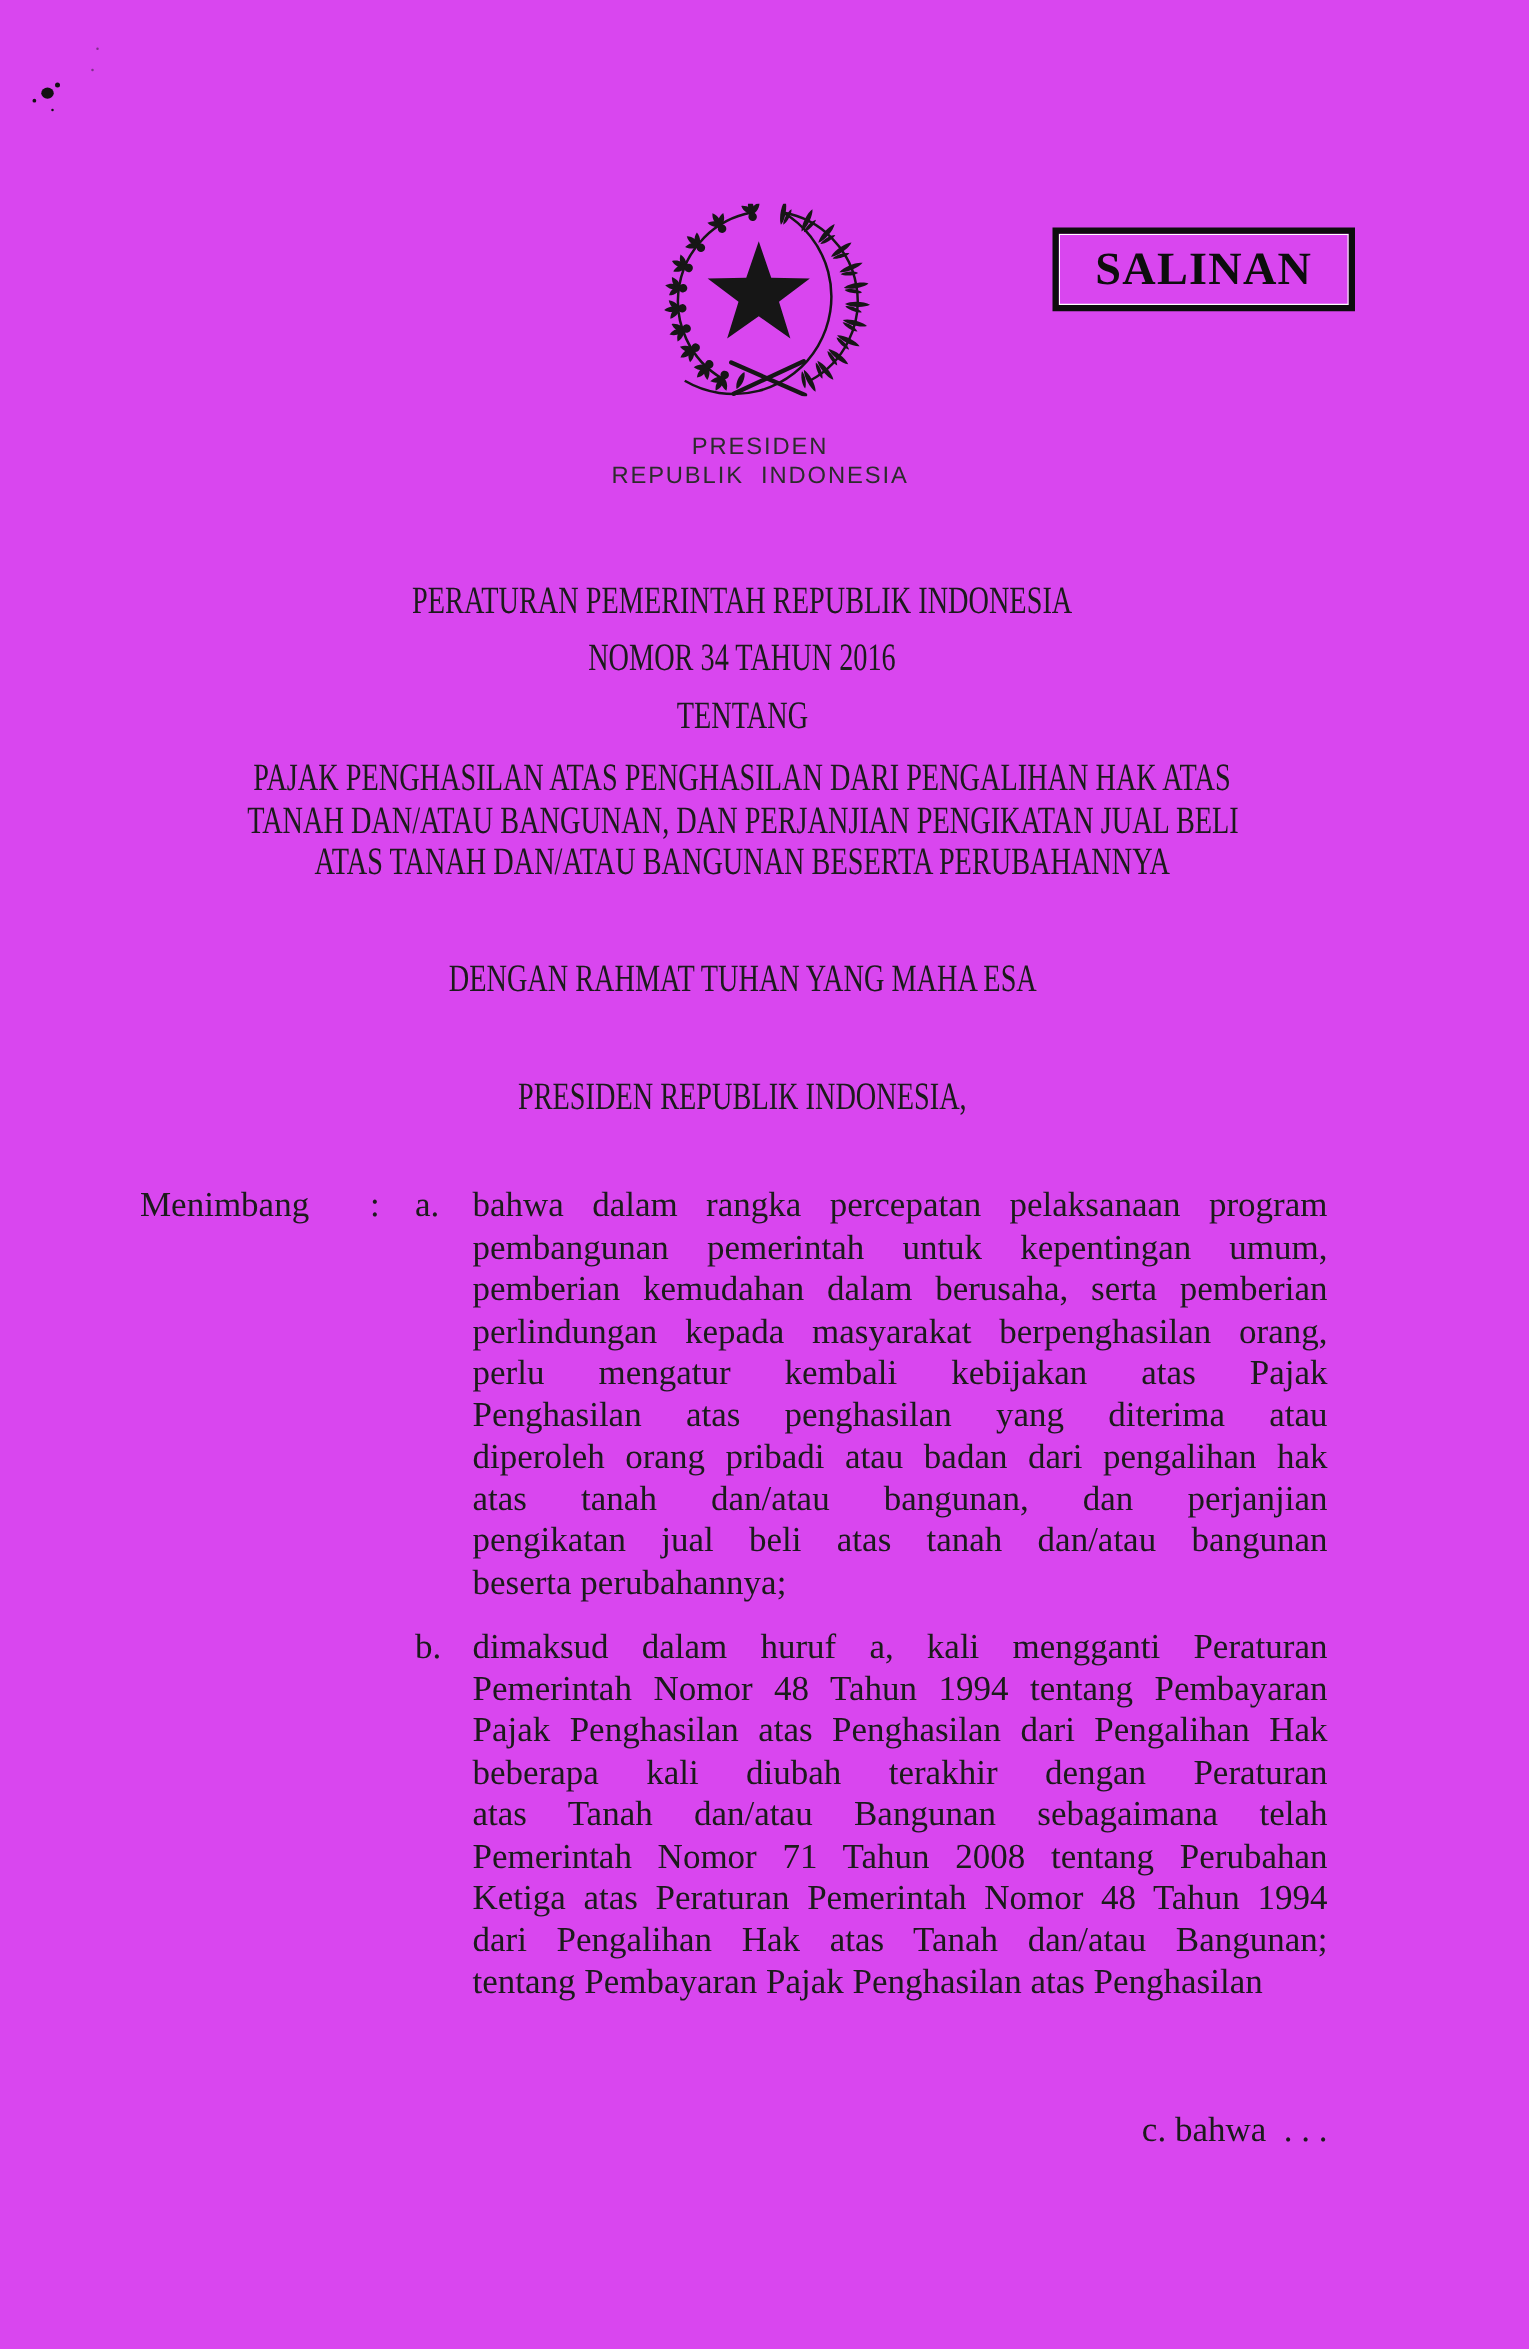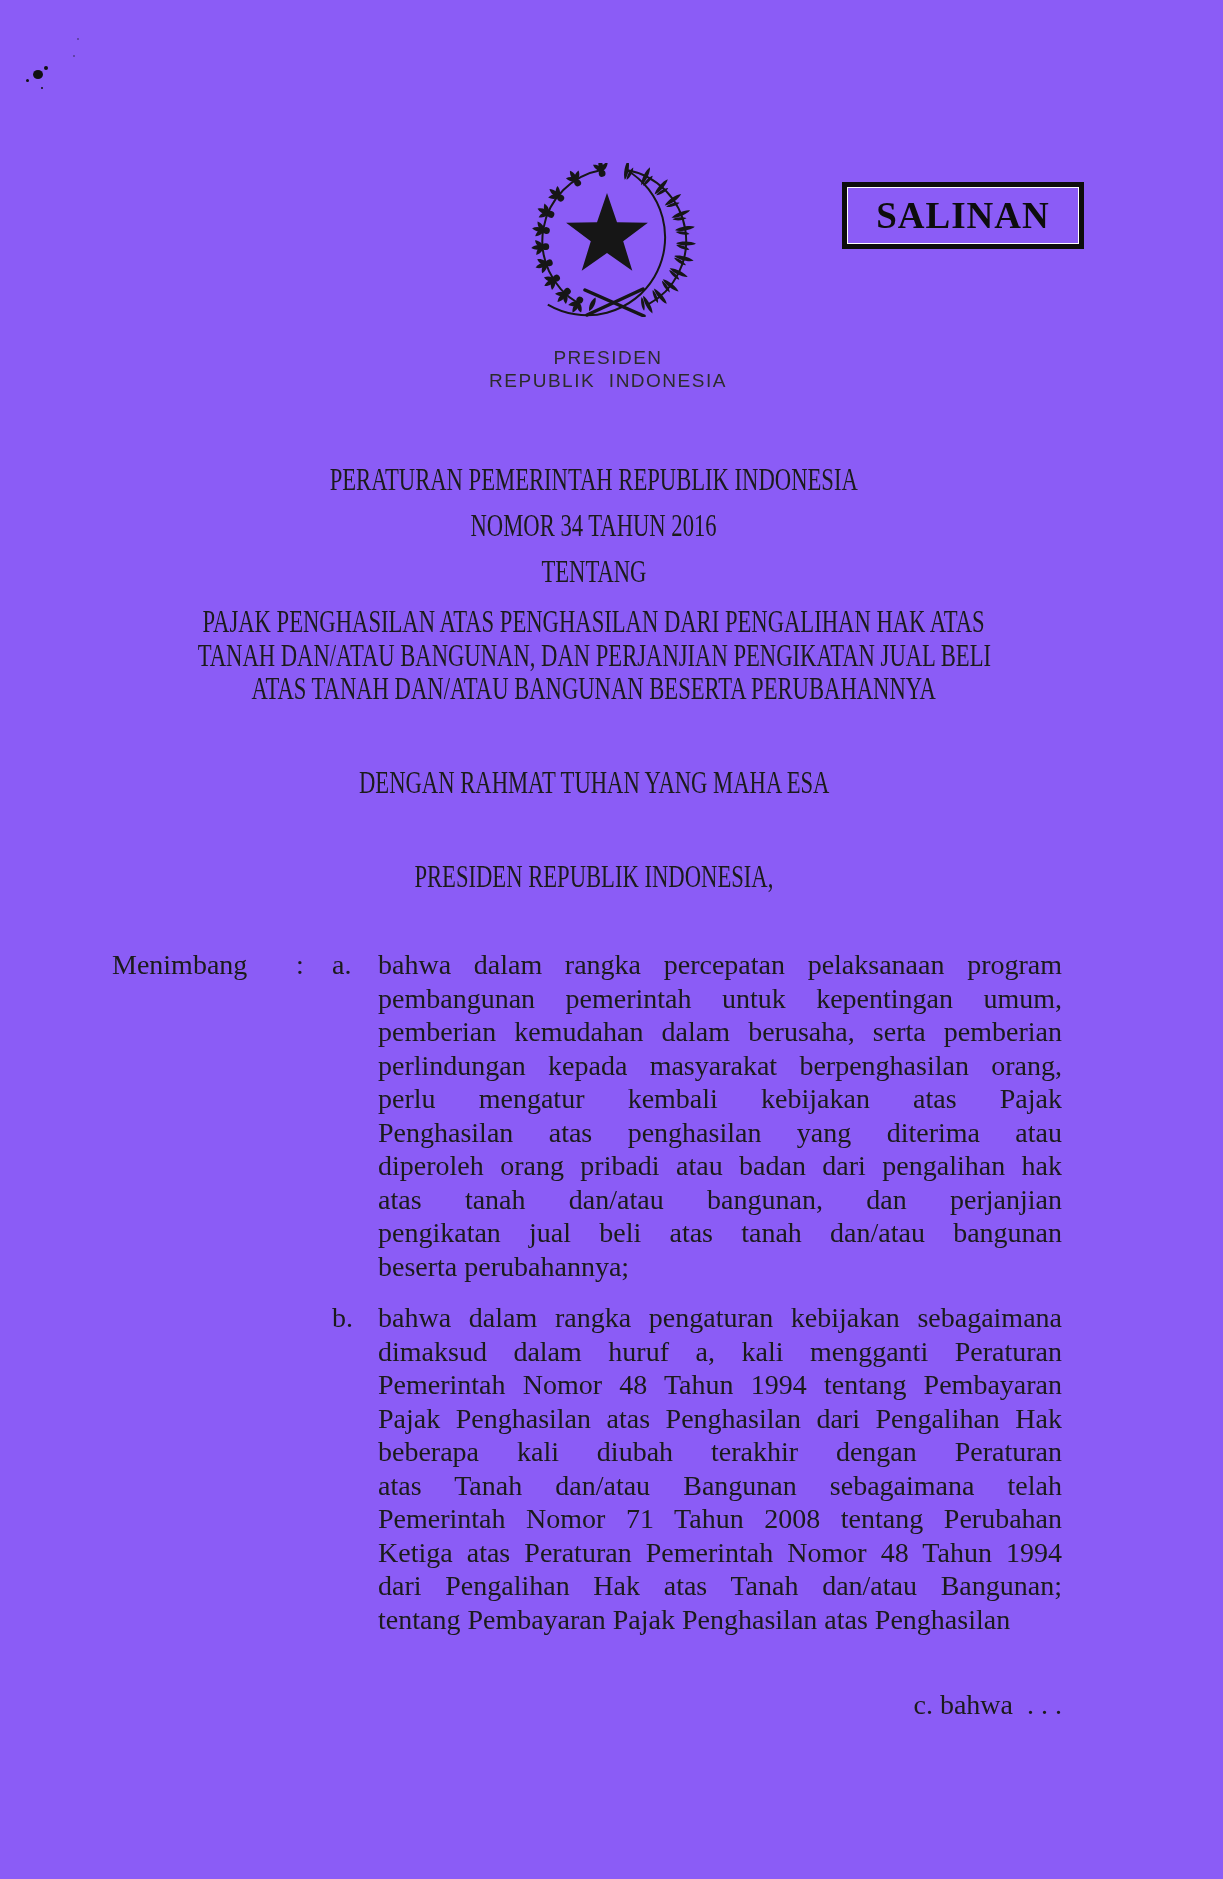--- a/index.html
+++ b/index.html
@@ -1,21 +1,21 @@
 <!DOCTYPE html>
 <html><head>
 <meta charset="utf-8">
 <style>
   html, body { margin: 0; padding: 0; background: #e8e8e8; }
   .page {
     position: relative;
     width: 1223px;
     height: 1879px;
     margin: 0 auto;
-    background: #8b5cf6;
+    background: #d946ef;
     color: #1b1b1b;
     font-family: "Liberation Serif", serif;
     overflow: hidden;
   }
   .abs { position: absolute; }
 
   
   .speck { position: absolute; background: #111; border-radius: 50%; }
 
   
@@ -189,21 +189,20 @@
             <div class="jline">Penghasilan atas penghasilan yang diterima atau</div>
             <div class="jline">diperoleh orang pribadi atau badan dari pengalihan hak</div>
             <div class="jline">atas tanah dan/atau bangunan, dan perjanjian</div>
             <div class="jline">pengikatan jual beli atas tanah dan/atau bangunan</div>
             <div class="jline">beserta perubahannya;</div>
           </div>
       </div>
       <div class="m-item">
         <span class="m-marker">b.</span>
         <div class="m-lines">
-            <div class="jline">bahwa dalam rangka pengaturan kebijakan sebagaimana</div>
             <div class="jline">dimaksud dalam huruf a, kali mengganti Peraturan</div>
             <div class="jline">Pemerintah Nomor 48 Tahun 1994 tentang Pembayaran</div>
             <div class="jline">Pajak Penghasilan atas Penghasilan dari Pengalihan Hak</div>
             <div class="jline">beberapa kali diubah terakhir dengan Peraturan</div>
             <div class="jline">atas Tanah dan/atau Bangunan sebagaimana telah</div>
             <div class="jline">Pemerintah Nomor 71 Tahun 2008 tentang Perubahan</div>
             <div class="jline">Ketiga atas Peraturan Pemerintah Nomor 48 Tahun 1994</div>
             <div class="jline">dari Pengalihan Hak atas Tanah dan/atau Bangunan;</div>
             <div class="jline">tentang Pembayaran Pajak Penghasilan atas Penghasilan</div>
           </div>

